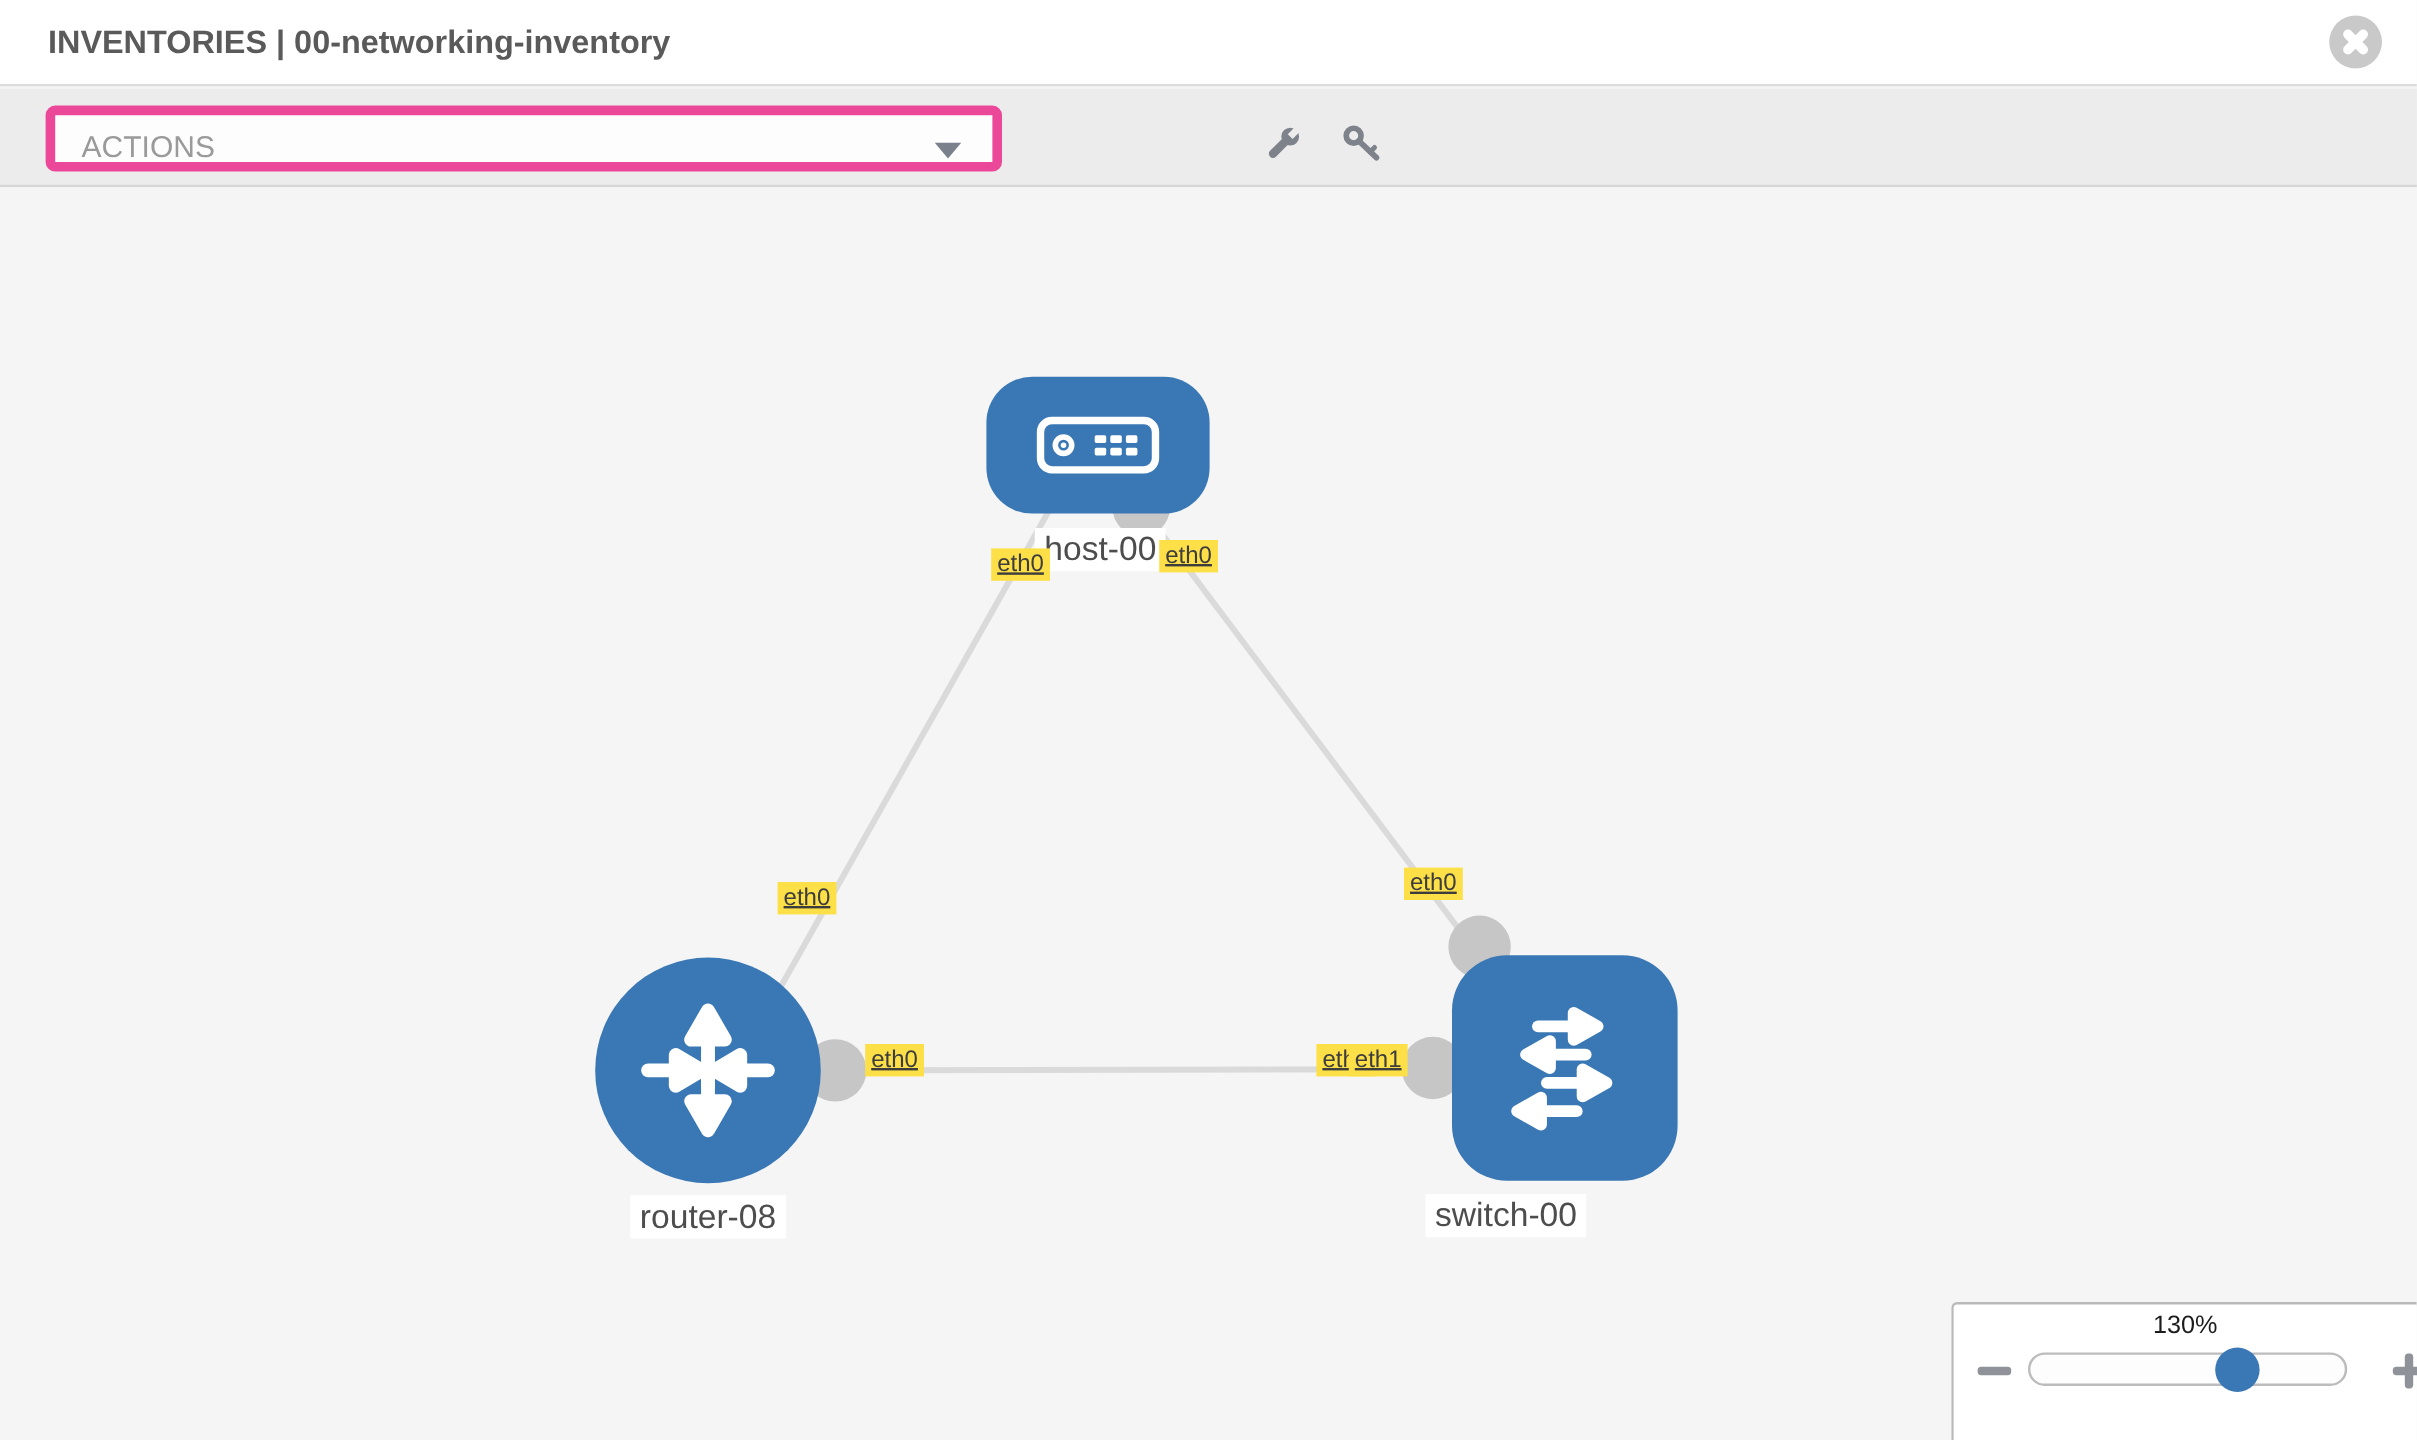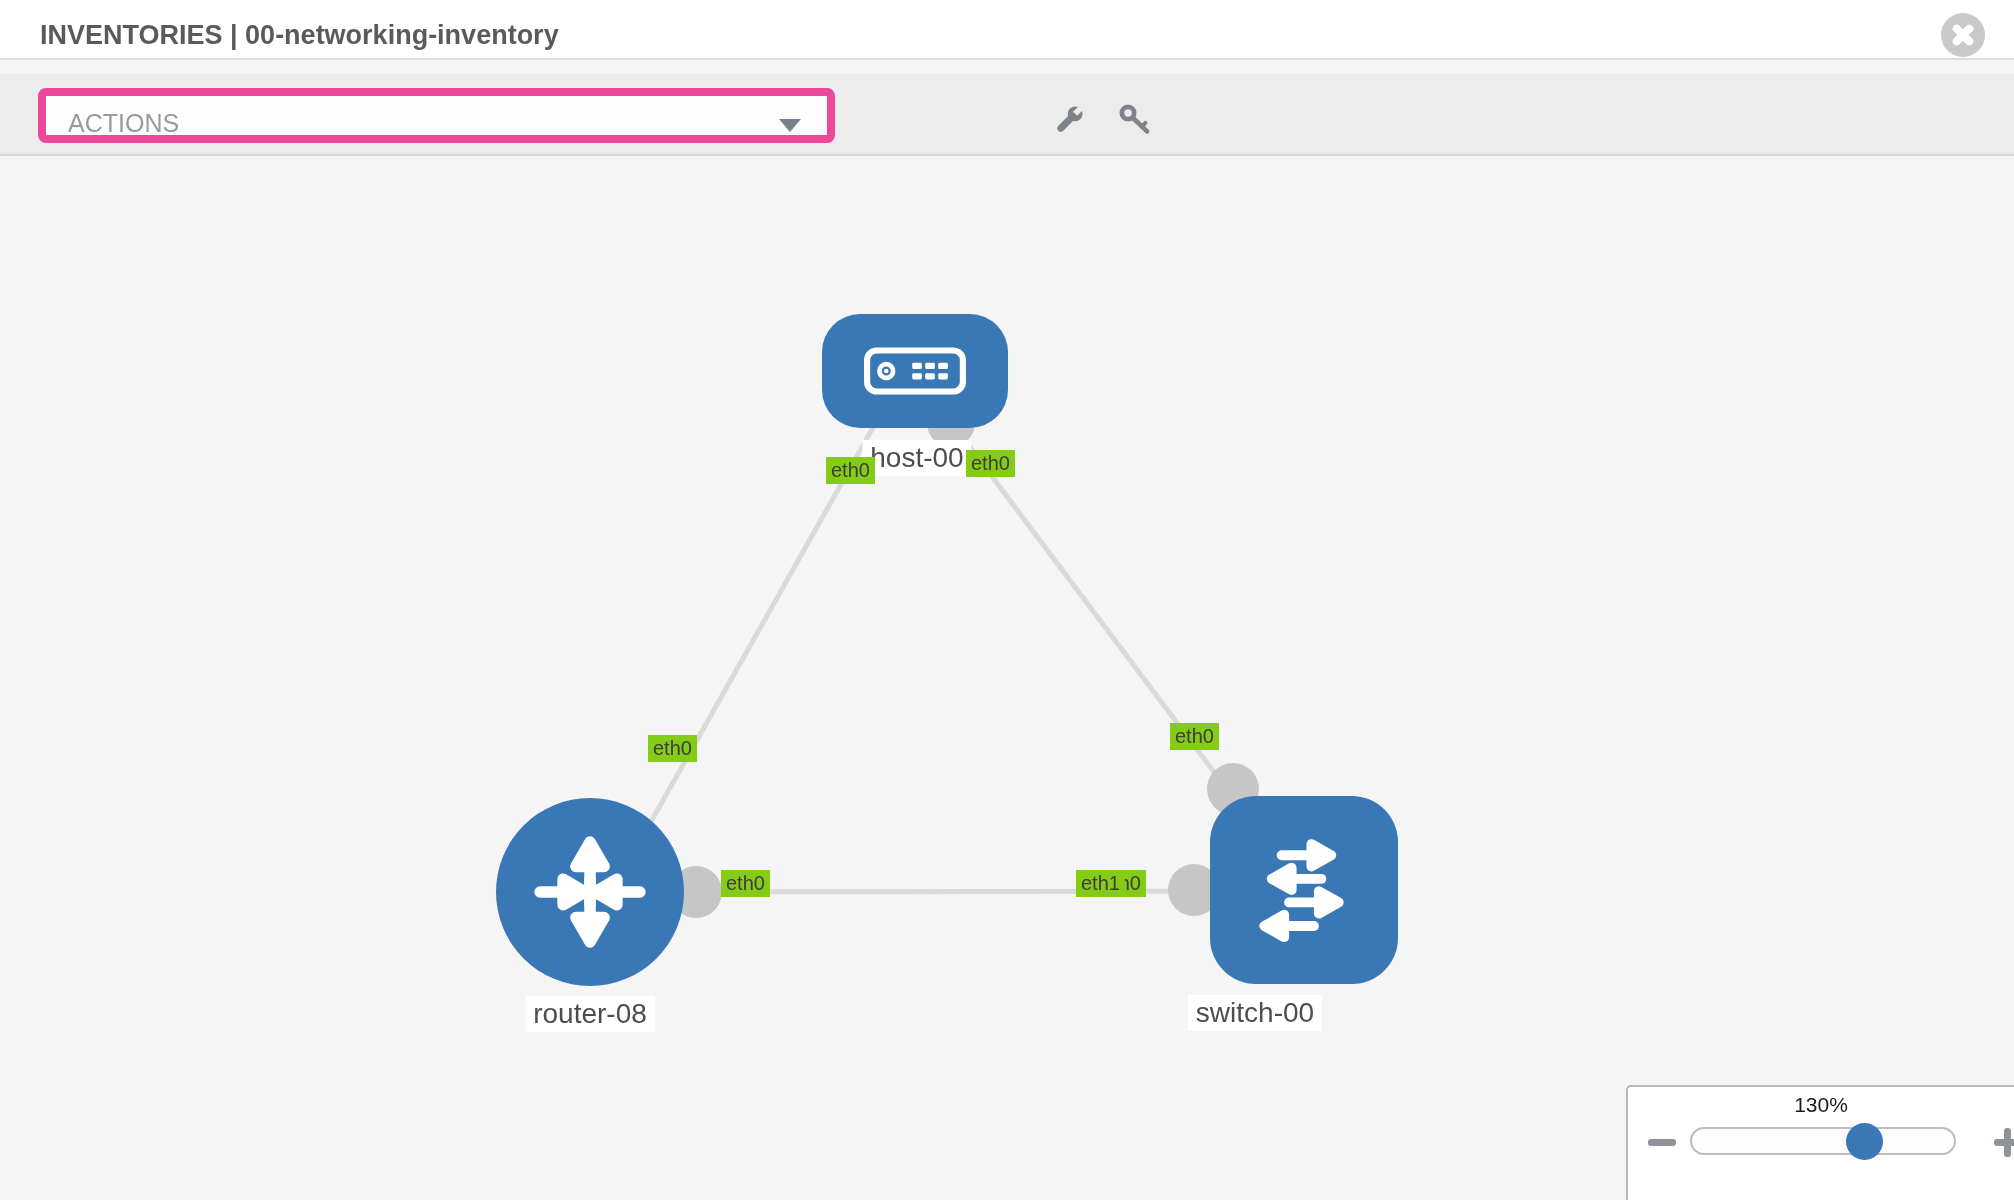--- a/index.html
+++ b/index.html
@@ -1,20 +1,20 @@
 <!DOCTYPE html>
 <html><head>
 <meta charset="utf-8">
 <style>
   * { margin:0; padding:0; box-sizing:border-box; }
   html,body { width:2014px; height:1200px; overflow:hidden;
     font-family:"Liberation Sans", sans-serif; background:#f5f5f5; }
 
   
-  .header { position:absolute; left:0; top:0; width:2014px; height:60px;
+  .header { position:absolute; left:0; top:0; width:2014px; height:72px;
     background:#ffffff; border-bottom:2px solid #dcdcdc;text-align:right; }
   .header-title { position:absolute; left:40px; top:20px; font-size:27px;
     font-weight:bold; color:#5a5a5a; }
   .close-btn { position:absolute; left:1941px; top:13px; width:44px; height:44px;
     border-radius:50%; background:#c9c9c9; cursor:pointer; }
   .close-btn .bar { position:absolute; left:9px; top:18px; width:26px; height:8px;
     background:#ffffff; border-radius:4px; }
   .close-btn .bar.a { transform:rotate(45deg); }
   .close-btn .bar.b { transform:rotate(-45deg); }
 
@@ -44,29 +44,29 @@
   .node-host { left:822px; top:158px; width:186px; height:114px; border-radius:38px; }
   .node-router { left:496px; top:642px; width:188px; height:188px; border-radius:50%; }
   .node-switch { left:1210px; top:640px; width:188px; height:188px; border-radius:46px; }
 
   .node-label { position:absolute; transform:translateX(-50%); background:#ffffff;
     color:#4d4d4d; font-size:28px; padding:2px 8px; white-space:nowrap; }
   .lbl-host { left:917px; top:284px; }
   .lbl-router { left:590px; top:840px; }
   .lbl-switch { left:1255px; top:839px; }
 
-  .if-label { position:absolute; background:#84cc16; color:#3d3d3d;
-    font-size:20px; padding:2px 5px; white-space:nowrap; }
+  .if-label { position:absolute; background:#fde047; color:#3d3d3d;
+    font-size:20px; padding:2px 5px; white-space:nowrap;text-decoration:underline; }
   .il-1a { left:826px; top:301px; }
   .il-1b { left:648px; top:579px; }
   .il-2a { left:966px; top:294px; }
   .il-2b { left:1170px; top:567px; }
   .il-3a { left:721px; top:714px; }
   .il-3b-under { left:1097px; top:714px; z-index:1; }
-  .il-3b-over { left:1076px; top:714px; z-index:2; }
+  .il-3b-over { left:1124px; top:714px; z-index:2; }
 
   
   .zoom-panel { position:absolute; right:0; bottom:0; width:388px; height:115px;
     background:#ffffff; border:2px solid #b9b9b9; border-right:none;
     border-bottom:none; border-top-left-radius:5px;padding-left:22px; }
   .zoom-level { position:absolute; left:0; top:6px; width:100%; text-align:center;
     font-size:21px; color:#1c1c1c; }
   .zoom-minus { position:absolute; left:20px; top:52px; width:28px; height:7px;
     background:#8f9399; border-radius:3px; cursor:pointer; }
   .zoom-track { position:absolute; left:62px; top:40px; width:266px; height:28px;

